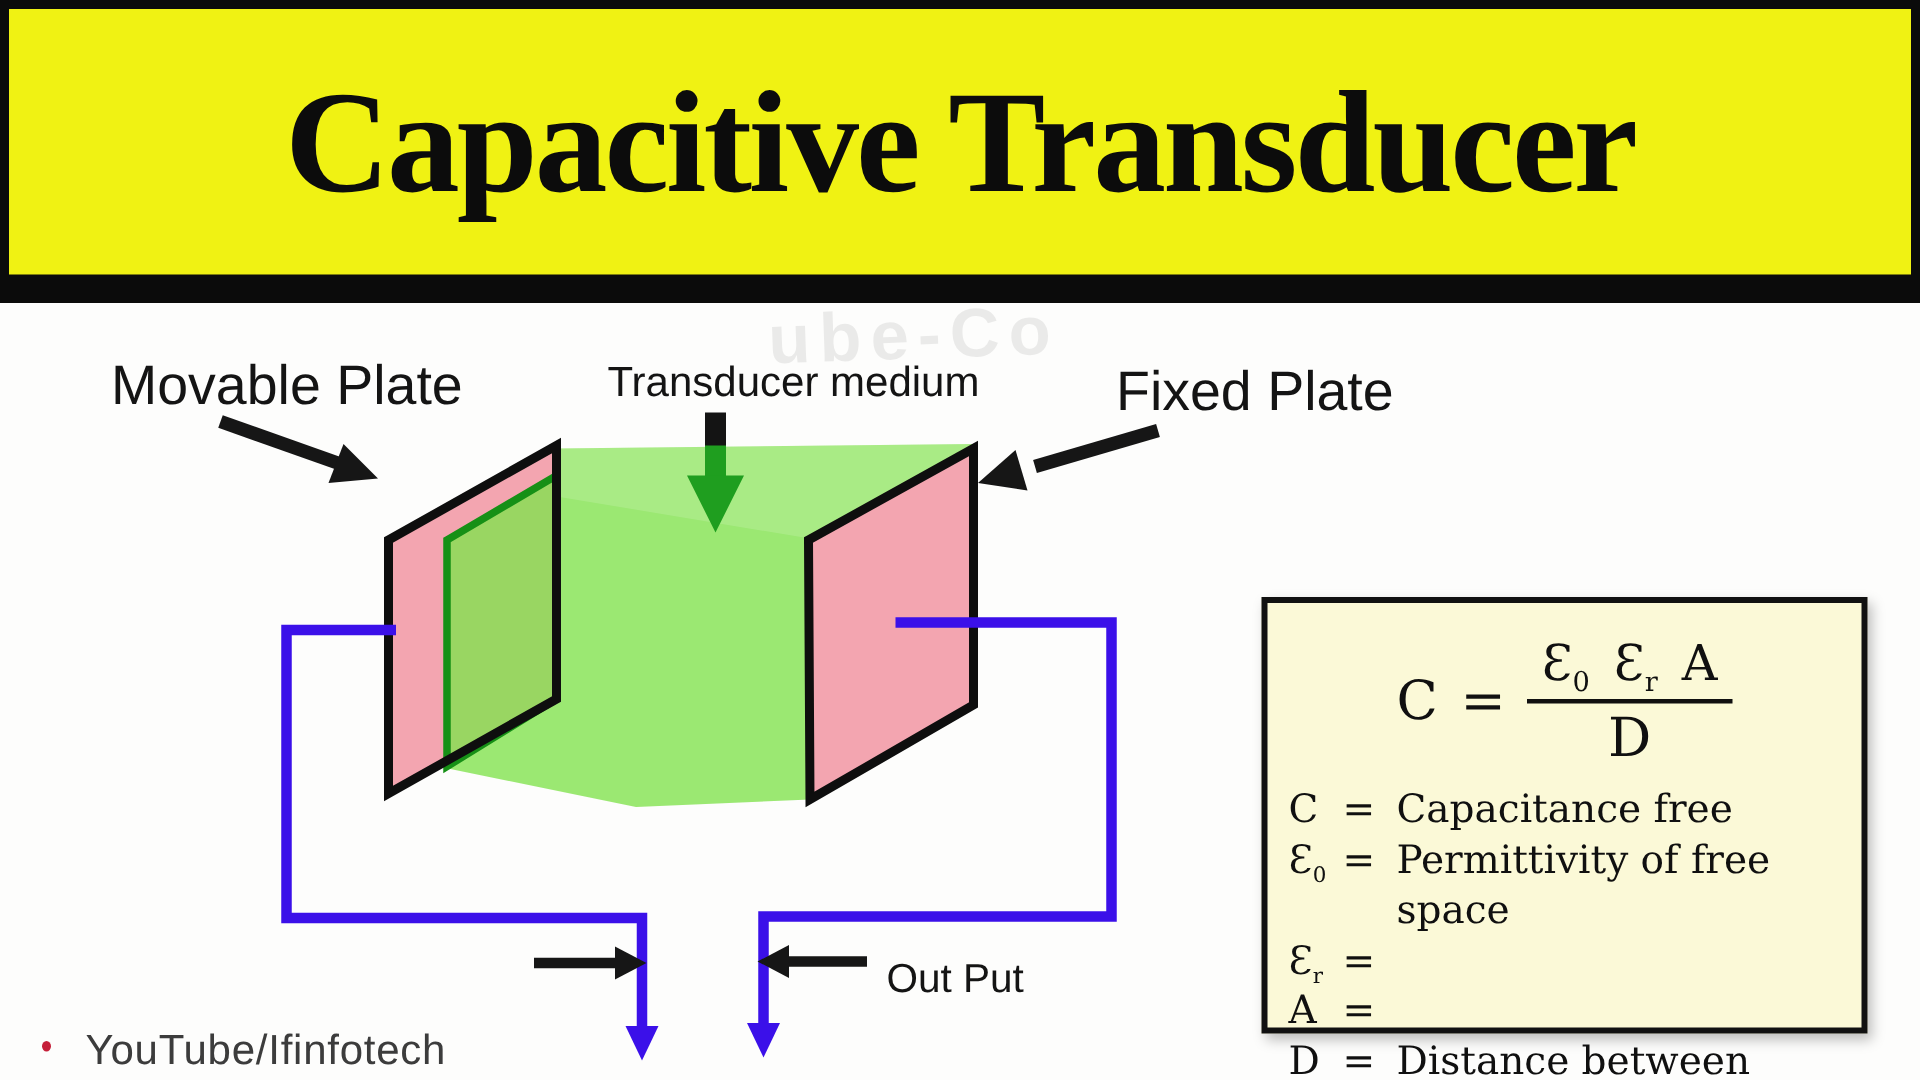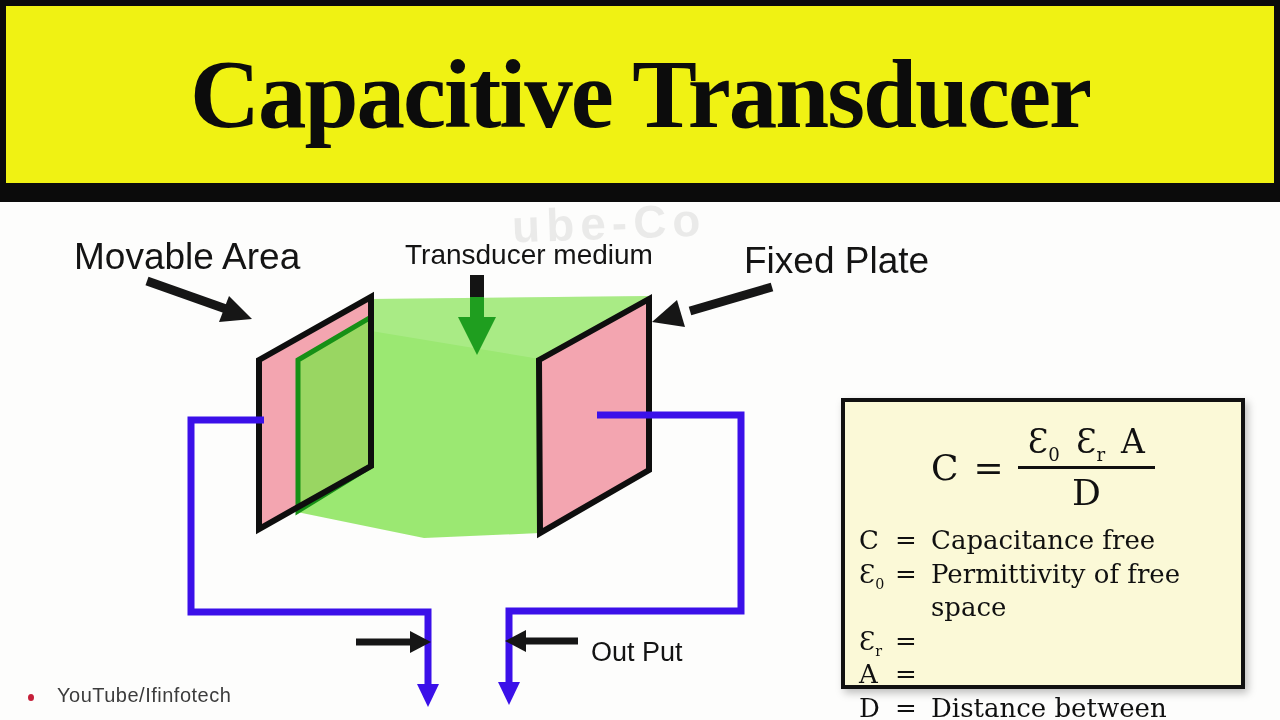--- a/index.html
+++ b/index.html
@@ -75,21 +75,21 @@
   .frac .den{padding-top:3px;font-size:36px;}
   sub.sm{font-size:0.55em;line-height:0;}
   .legend{margin-top:11px;padding-left:14px;}
   .leg-row{display:flex;align-items:baseline;font-size:26px;line-height:33.5px;}
   .leg-sym{width:36px;}
   .leg-eq{width:36px;}
   .leg-desc{flex:1;}
   
   .watermark{
     position:absolute;left:57px;top:684px;
-    font-size:20px;color:var(--watermark-gray);letter-spacing:0.5px;
+    font-size:28px;color:var(--watermark-gray);letter-spacing:0.5px;
   }
   .wm-dot{
     position:absolute;left:28px;top:694px;width:6px;height:7px;
     border-radius:50%;background:var(--watermark-dot-red);
   }
 </style>
 </head>
 <body>
 
 <div class="banner">
@@ -128,21 +128,21 @@
   <polygon class="blk-head" points="252,319 219,322 229,296"></polygon>
 
   <line class="blk-arrow" x1="772" y1="287" x2="690" y2="311" stroke-width="9"></line>
   <polygon class="blk-head" points="652,322 677,300 685,327"></polygon>
 
   <rect x="470" y="275" width="14" height="27" fill="#141414"></rect>
   <rect class="grn-arrow" x="470" y="297" width="14" height="24"></rect>
   <polygon class="grn-arrow" points="458,317 496,317 477,355"></polygon>
 </svg>
 
-<div class="dlabel lbl-movable">Movable Area</div>
+<div class="dlabel lbl-movable">Movable Plate</div>
 <div class="dlabel lbl-dielectric">Transducer medium</div>
 <div class="dlabel lbl-fixed">Fixed Plate</div>
 <div class="dlabel lbl-output">Out Put</div>
 
 <div class="formula-box">
   <div class="fx-row">
     <span class="fx-lhs">C</span>
     <span>=</span>
     <span class="frac">
       <span class="num">

